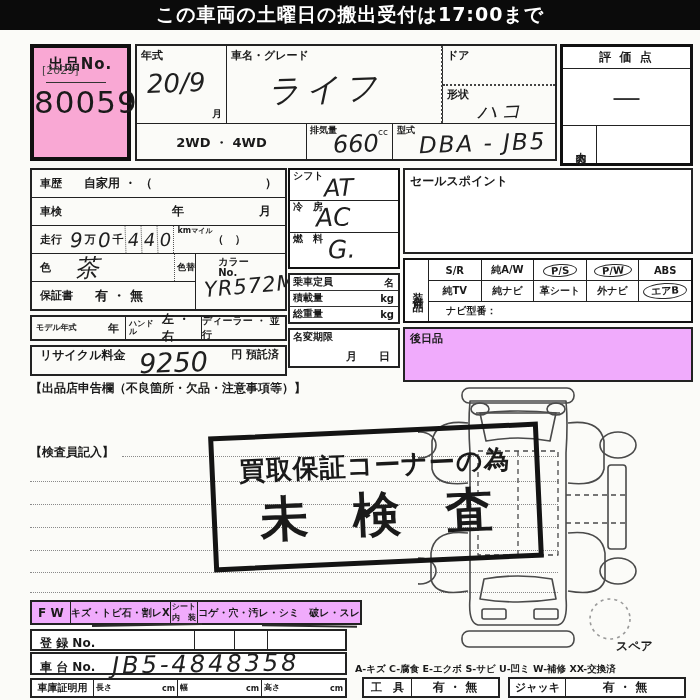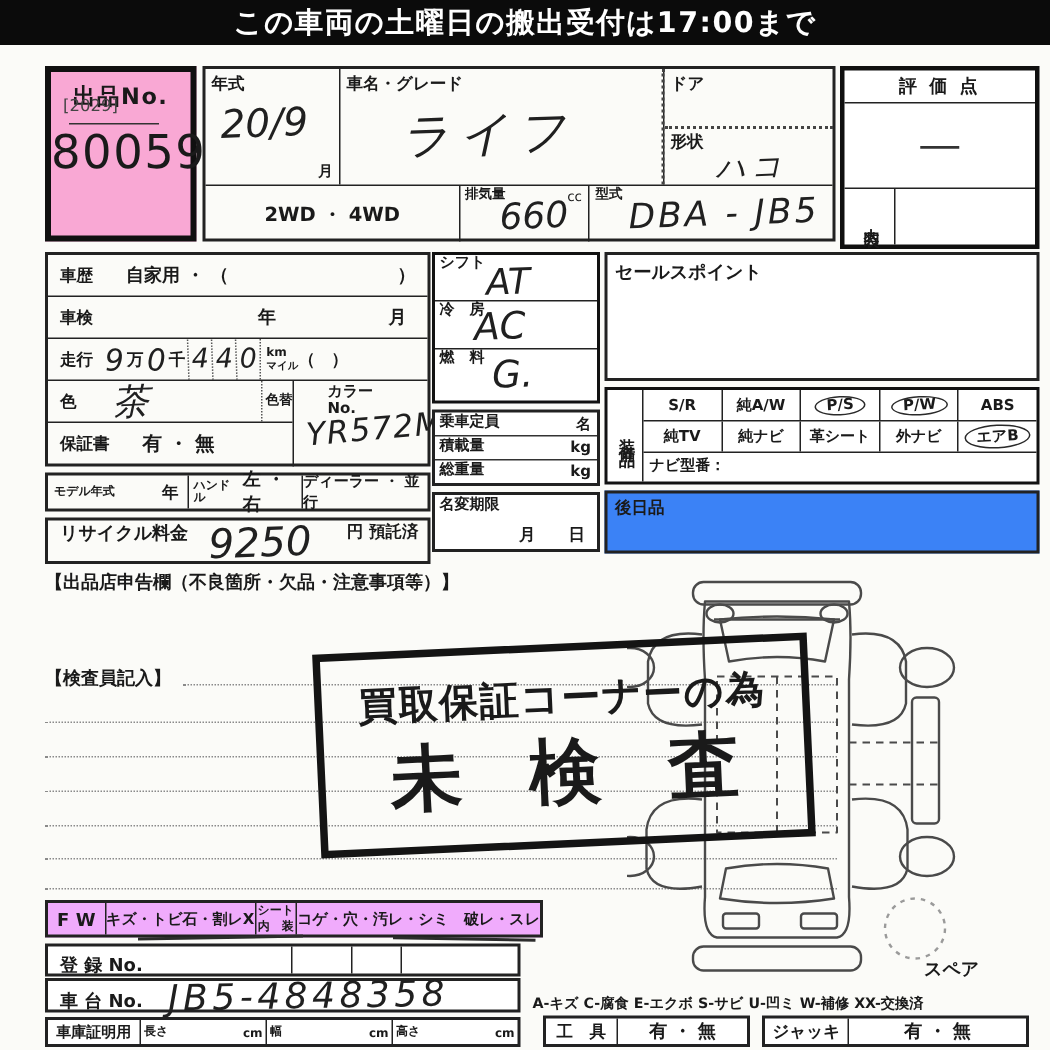--- a/index.html
+++ b/index.html
@@ -113,21 +113,21 @@
   </div>
   <div class="row bb" style="height:28px;align-items:center;">
     <span class="lbl" style="margin-left:8px;">走行</span>
     <span class="hw" style="font-size:20px;margin-left:8px;">9</span>
     <span style="font-size:11px;font-weight:bold;margin:0 2px;">万</span>
     <span class="hw" style="font-size:20px;">0</span>
     <span style="font-size:11px;font-weight:bold;margin:0 2px;">千</span>
     <span class="hw dotleft center" style="font-size:18px;width:15px;height:100%;">4</span>
     <span class="hw dotleft center" style="font-size:18px;width:15px;height:100%;">4</span>
     <span class="hw dotleft center" style="font-size:18px;width:15px;height:100%;">0</span>
-    <span class="dotleft" style="height:100%;display:flex;flex-direction:column;justify-content:center;padding-left:3px;">
+    <span class="dotleft" style="height:100%;display:flex;flex-direction:row;justify-content:center;padding-left:3px;">
       <span style="font-size:8px;font-weight:bold;">km</span>
       <span style="font-size:7px;font-weight:bold;">マイル</span>
     </span>
     <span style="font-size:11px;font-weight:bold;">（　）</span>
   </div>
   <div class="row" style="height:57px;">
     <div style="width:163px;border-right:1.5px solid #222;">
       <div class="row bb" style="height:28px;align-items:center;">
         <span class="lbl" style="margin-left:8px;">色</span>
         <span class="hw" style="font-size:24px;margin-left:24px;position:relative;">茶</span>
@@ -223,26 +223,26 @@
     <div class="row bb" style="height:21px;">
       <div class="cell br center" style="flex:1;font-size:10px;font-weight:bold;">純TV</div>
       <div class="cell br center" style="flex:1;font-size:10px;font-weight:bold;">純ナビ</div>
       <div class="cell br center" style="flex:1;font-size:10px;font-weight:bold;">革シート</div>
       <div class="cell br center" style="flex:1;font-size:10px;font-weight:bold;">外ナビ</div>
       <div class="cell center" style="flex:1;">
           <span class="circled" style="font-size:10px;font-weight:bold;">エアB</span>
         </div>
     </div>
     <div class="row" style="height:18px;align-items:center;">
-      <span class="lbl-s" style="margin-left:4px;font-size:10px;">ナビ型番：</span>
-    </div>
-  </div>
-</div>
-
-<div class="abs box" style="left:403px;top:327px;width:290px;height:42px;background:#3b82f6;">
+      <span class="lbl-s" style="margin-left:17px;font-size:10px;">ナビ型番：</span>
+    </div>
+  </div>
+</div>
+
+<div class="abs box" style="left:403px;top:327px;width:290px;height:55px;background:#f0abfc;">
   <span class="lbl" style="position:absolute;left:5px;top:2px;">後日品</span>
 </div>
 
 <div class="abs" style="left:30px;top:444px;font-size:12px;font-weight:bold;">【検査員記入】</div>
 <div class="abs dotline" style="left:122px;top:456px;width:436px;"></div>
 <div class="abs dotline" style="left:30px;top:481px;width:528px;"></div>
 <div class="abs dotline" style="left:30px;top:504px;width:528px;"></div>
 <div class="abs dotline" style="left:30px;top:527px;width:528px;"></div>
 <div class="abs dotline" style="left:30px;top:550px;width:528px;"></div>
 <div class="abs dotline" style="left:30px;top:572px;width:528px;"></div>

